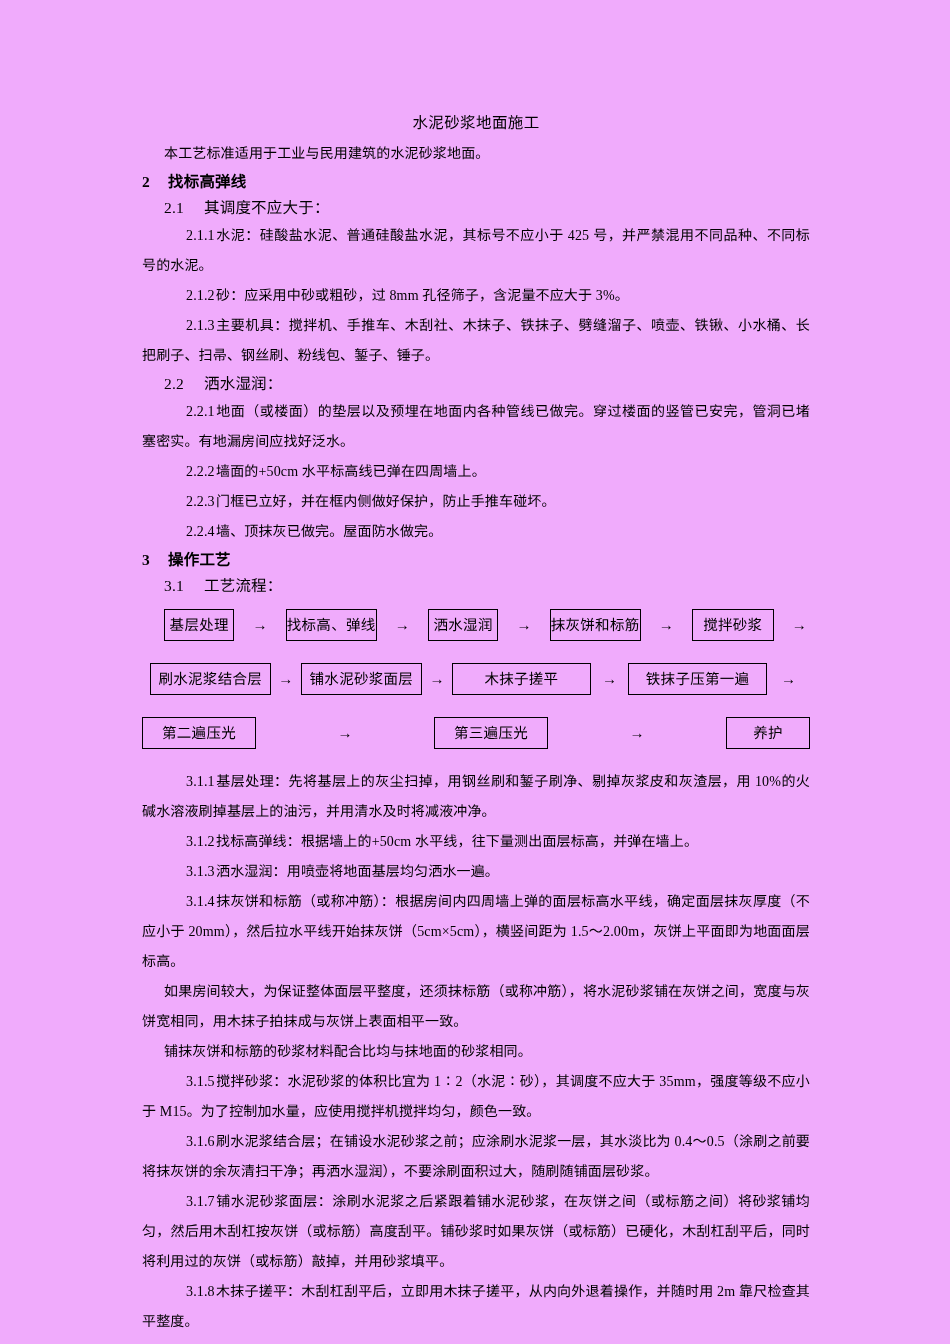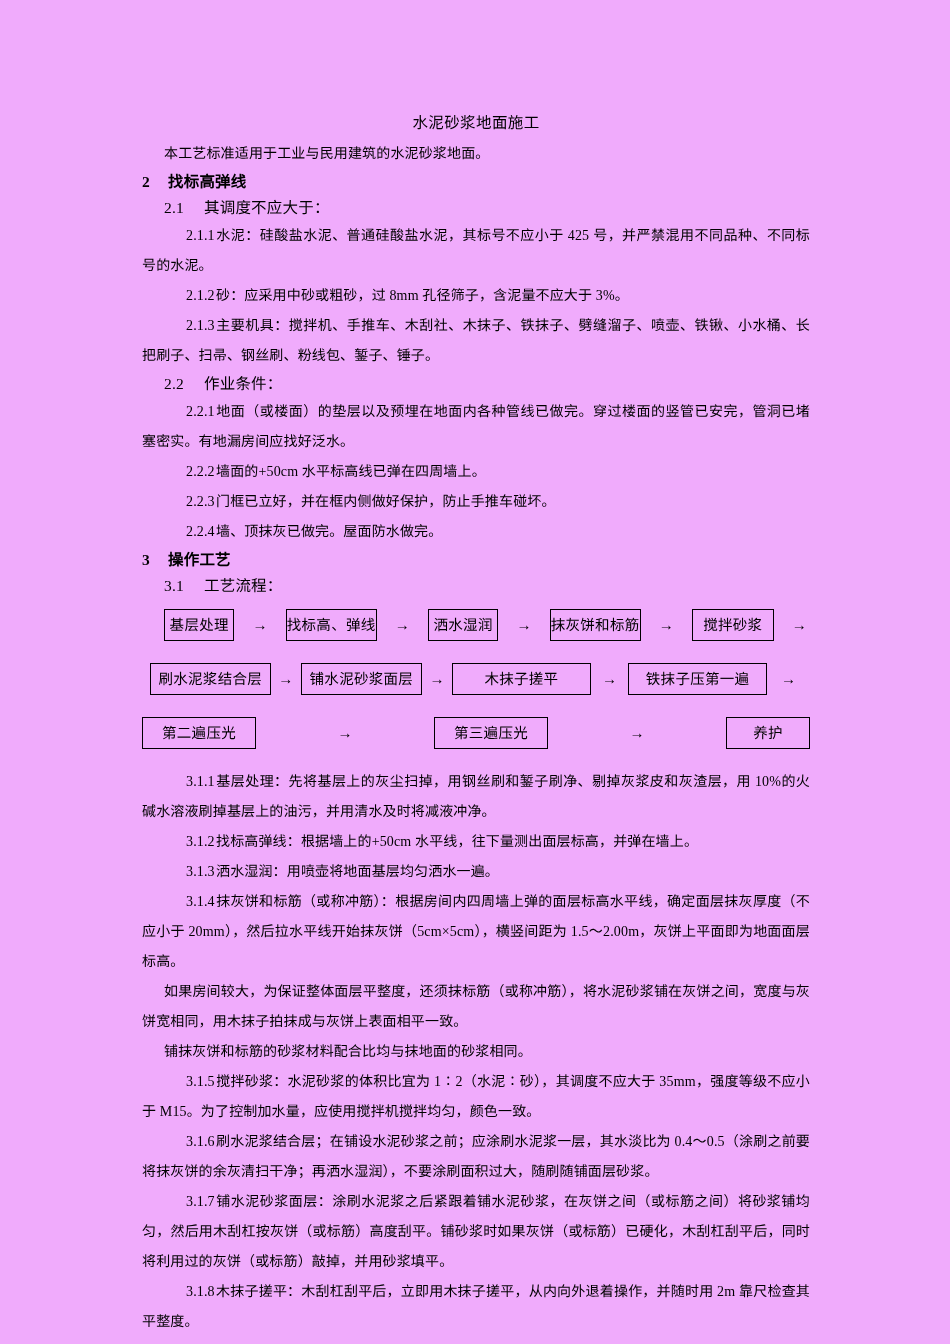--- a/index.html
+++ b/index.html
@@ -127,21 +127,21 @@
     <div class="h1"><span class="num">2</span><span>找标高弹线</span></div>
 
     <div class="h2"><span class="num">2.1</span><span>其调度不应大于：</span></div>
 
     <p class="para"><span class="num">2.1.1</span><span>水泥：硅酸盐水泥、普通硅酸盐水泥，其标号不应小于 425 号，并严禁混用不同品种、不同标号的水泥。</span></p>
 
     <p class="para"><span class="num">2.1.2</span><span>砂：应采用中砂或粗砂，过 8mm 孔径筛子，含泥量不应大于 3%。</span></p>
 
     <p class="para"><span class="num">2.1.3</span><span>主要机具：搅拌机、手推车、木刮社、木抹子、铁抹子、劈缝溜子、喷壶、铁锹、小水桶、长把刷子、扫帚、钢丝刷、粉线包、錾子、锤子。</span></p>
 
-    <div class="h2"><span class="num">2.2</span><span>作业条件：</span></div>
+    <div class="h2"><span class="num">2.2</span><span>洒水湿润：</span></div>
 
     <p class="para"><span class="num">2.2.1</span><span>地面（或楼面）的垫层以及预埋在地面内各种管线已做完。穿过楼面的竖管已安完，管洞已堵塞密实。有地漏房间应找好泛水。</span></p>
 
     <p class="para"><span class="num">2.2.2</span><span>墙面的+50cm 水平标高线已弹在四周墙上。</span></p>
 
     <p class="para"><span class="num">2.2.3</span><span>门框已立好，并在框内侧做好保护，防止手推车碰坏。</span></p>
 
     <p class="para"><span class="num">2.2.4</span><span>墙、顶抹灰已做完。屋面防水做完。</span></p>
 
     <div class="h1"><span class="num">3</span><span>操作工艺</span></div>

